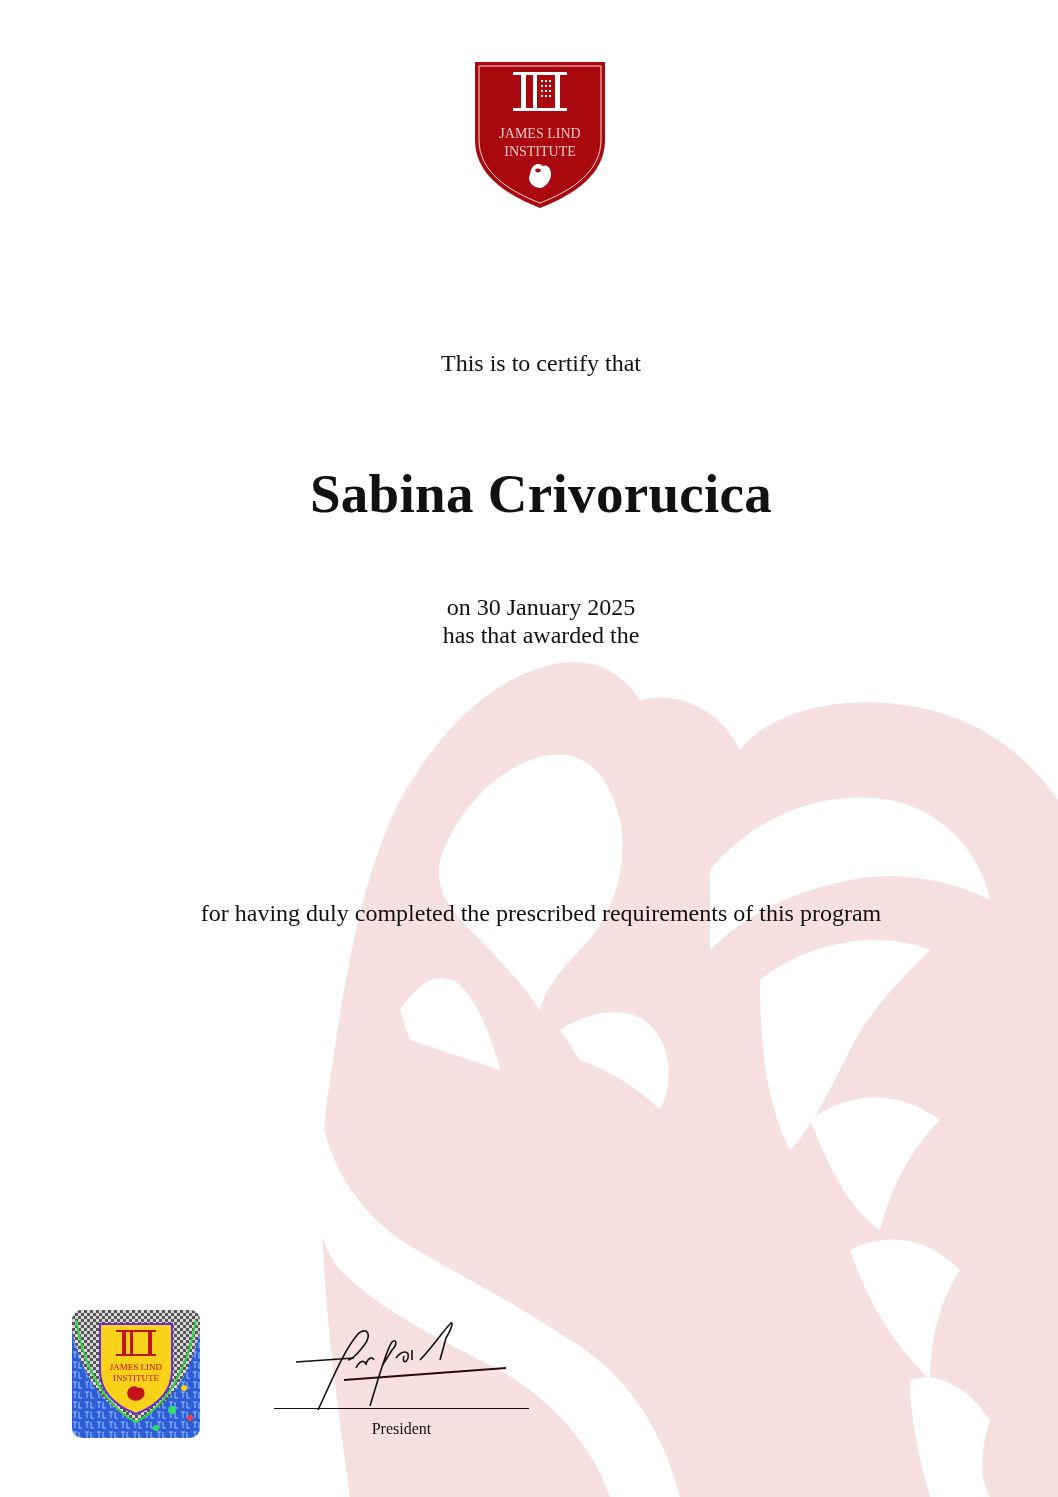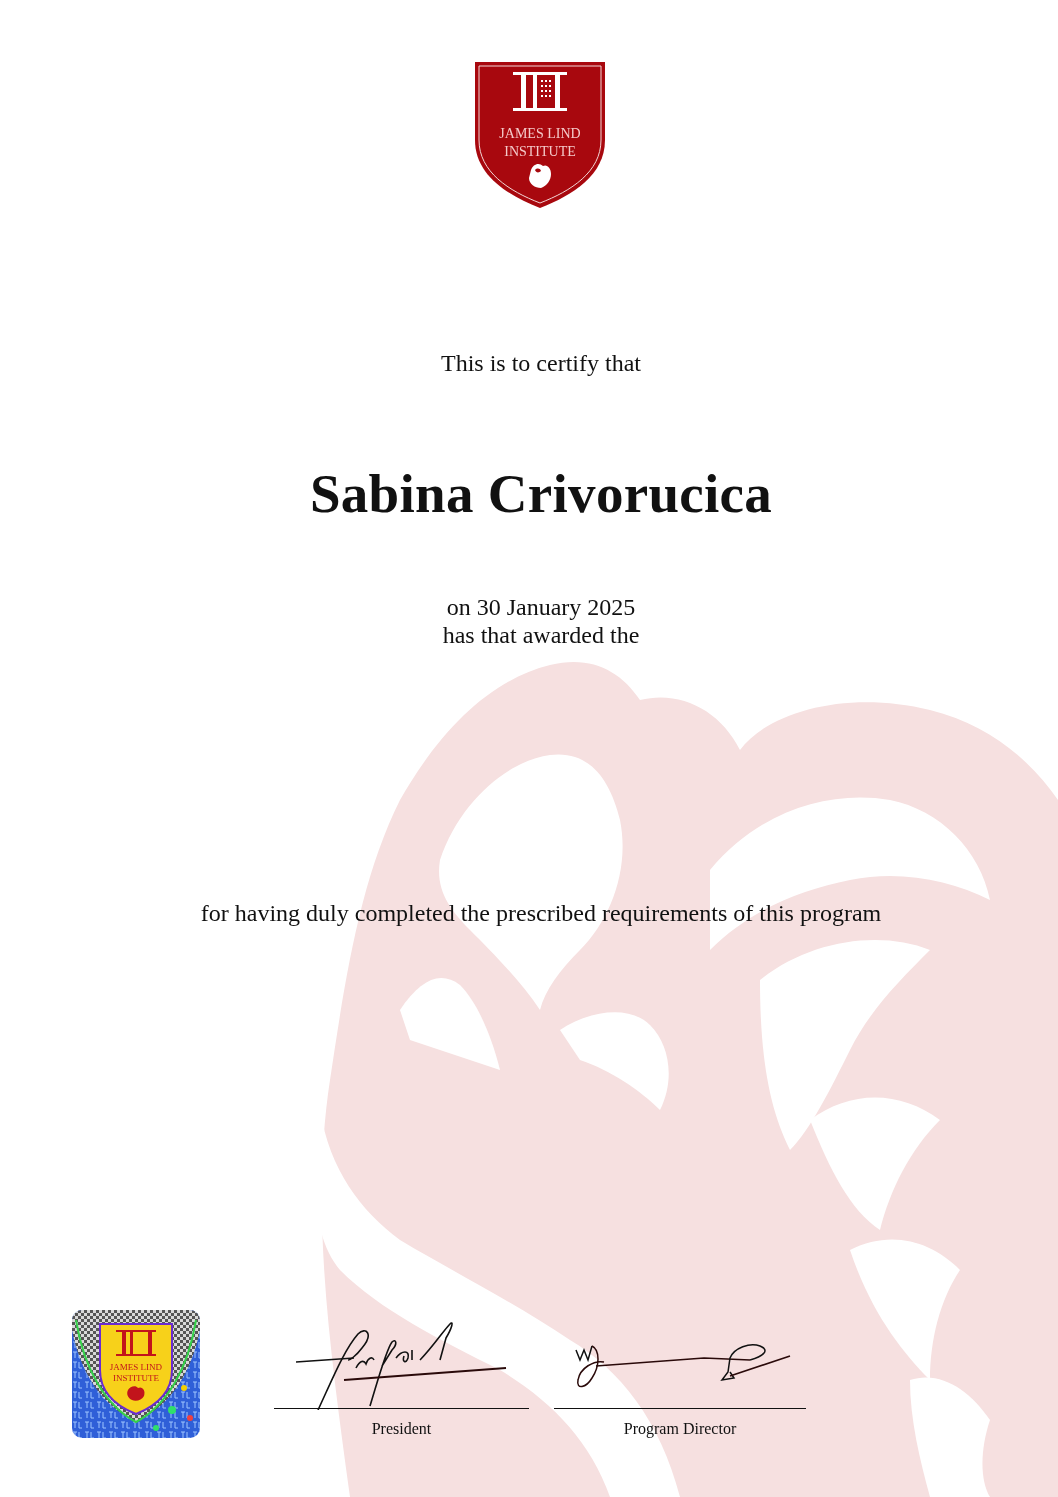--- a/index.html
+++ b/index.html
@@ -138,24 +138,13 @@
       <path d="M44 90 C58 60 70 30 84 14 C92 6 100 14 88 28 C82 36 76 40 74 40" stroke="#111" stroke-width="1.6" fill="none"></path>
       <path d="M82 48 C86 40 90 40 92 44 C94 38 98 36 100 40" stroke="#111" stroke-width="1.6" fill="none"></path>
       <path d="M96 86 C104 60 112 30 118 22 C122 18 124 24 118 30 L108 46" stroke="#111" stroke-width="1.6" fill="none"></path>
       <path d="M122 38 C128 30 136 30 134 38 C132 44 128 42 130 36 M138 30 L138 40 M146 40 C158 28 170 10 176 4 C180 0 178 8 172 18 L166 40" stroke="#111" stroke-width="1.6" fill="none"></path>
       <path d="M70 60 L232 48" stroke="#2a0a0a" stroke-width="1.8" fill="none"></path>
     </svg>
     <div class="sig-line"></div>
     <div class="sig-label">President</div>
   </div>
 
-  <div class="sig-block director">
-    <svg viewBox="0 0 252 90" xmlns="http://www.w3.org/2000/svg">
-      <path d="M22 30 L26 40 L30 30 L34 40 L38 26" stroke="#111" stroke-width="1.5" fill="none"></path>
-      <path d="M38 26 C46 30 46 46 38 58 C32 68 22 70 24 60 C26 48 40 40 50 42" stroke="#2a0a0a" stroke-width="1.5" fill="none"></path>
-      <path d="M42 46 L150 38 L196 40" stroke="#2a0a0a" stroke-width="1.6" fill="none"></path>
-      <path d="M196 40 C210 36 216 30 206 26 C196 22 180 28 176 38 L174 52 L168 60 L180 58 L176 52" stroke="#111" stroke-width="1.5" fill="none"></path>
-      <path d="M176 56 L236 36" stroke="#2a0a0a" stroke-width="1.6" fill="none"></path>
-    </svg>
-    <div class="sig-line"></div>
-    <div class="sig-label">Program Director</div>
-  </div>
 </div>
 
 </body></html>

